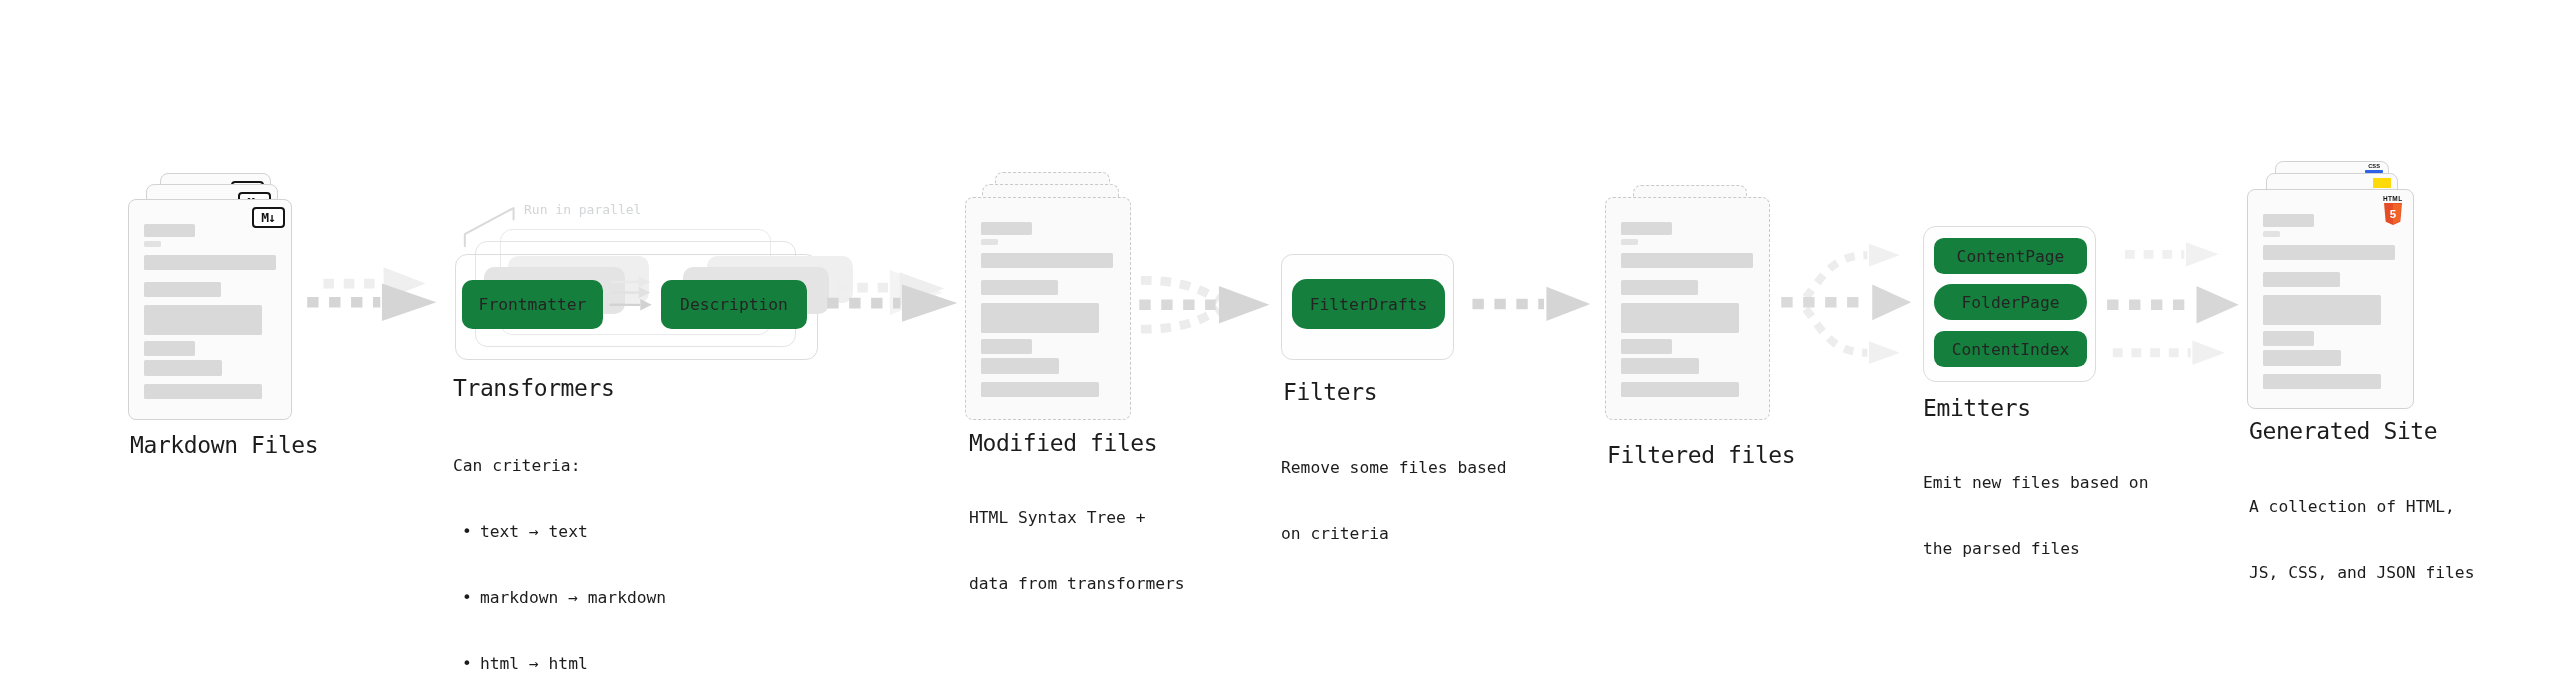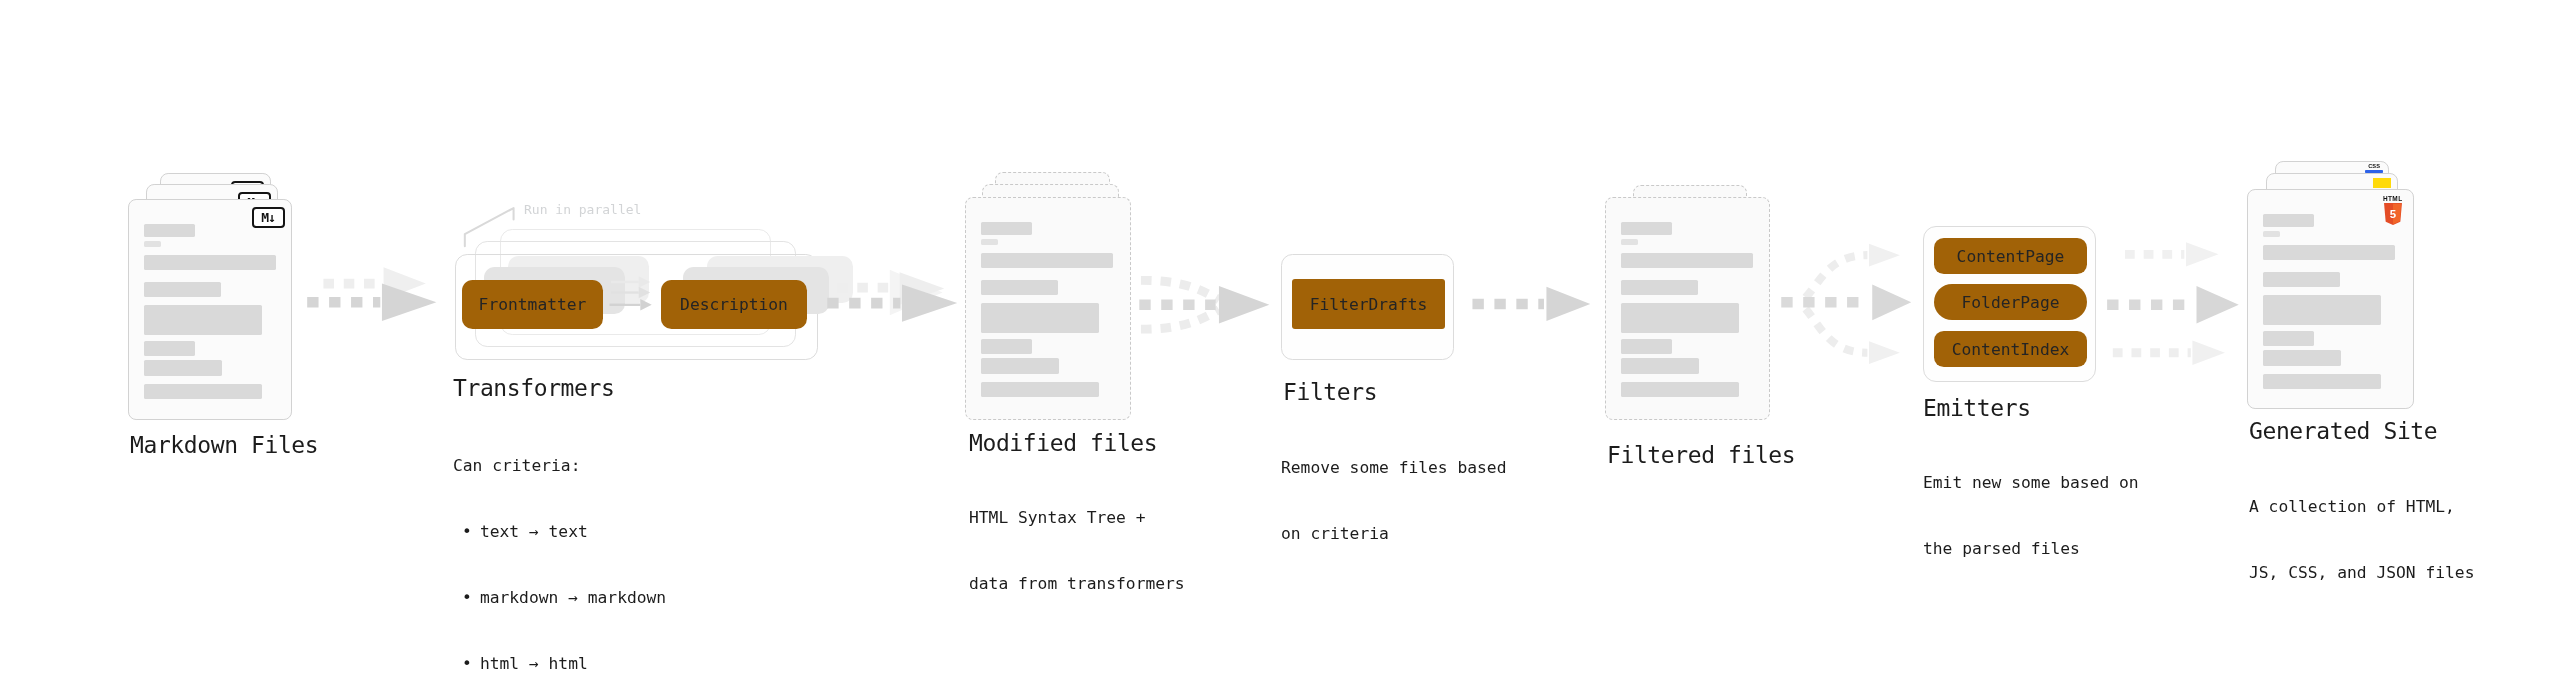--- a/index.html
+++ b/index.html
@@ -28,21 +28,21 @@
   .cssbadge .txt{font-family:"Liberation Sans",sans-serif;font-size:5.7px;font-weight:bold;color:#111;line-height:5.7px;}
   .cssbadge .bar{height:3.3px;background:#2d62e8;margin-top:0.8px;border-radius:0.8px;}
   .jsbadge{position:absolute;top:4.1px;right:5.7px;width:18px;height:9.8px;background:#ffda0a;}
   .htmlbadge{position:absolute;top:4.9px;right:9.8px;width:21px;text-align:center;}
   .htmlbadge .txt{font-family:"Liberation Sans",sans-serif;font-size:6.5px;font-weight:bold;color:#111;line-height:7.3px;letter-spacing:0.4px;}
   
   .obox{position:absolute;box-sizing:border-box;border:1.6px solid #dcdcdc;border-radius:12.2px;background:transparent;}
   .obox.fill{background:#fefefe;}
   .obox.b2{border-color:#e3e3e3;}
   .obox.b3{border-color:#eaeaea;}
-  .pill{position:absolute;background:#a16207;border-radius:10.6px;display:flex;align-items:center;justify-content:center;
+  .pill{position:absolute;background:#15803d;border-radius:10.6px;display:flex;align-items:center;justify-content:center;
     font-size:16.3px;color:#242424;box-sizing:border-box;}
   .pill.ghost1{background:#e4e4e4;}
   .pill.ghost2{background:#efefef;}
   
   .sec-title{position:absolute;font-size:23px;letter-spacing:-0.4px;color:#1c1c1c;white-space:pre;}
   .sec-body{position:absolute;font-size:16.3px;line-height:22px;color:#1c1c1c;white-space:pre;}
   .sec-body .bullet{padding-left:9px;}
   .sec-body .bdot{margin-right:8.1px;}
   .note{position:absolute;font-size:13px;color:#d2d4d6;white-space:pre;}
   
@@ -113,21 +113,21 @@
     </div>
     <div class="sec-title" style="left:969px;top:430px;">Modified files</div>
     <div class="sec-body" style="left:969px;top:463px;">
       <div>HTML Syntax Tree +</div>
       <div>data from transformers</div>
     </div>
   </div>
 
   <div>
     <div class="obox fill" style="left:1281px;top:254px;width:173px;height:106px;border-radius:11.4px;"></div>
-    <div class="pill" style="left:1292px;top:279px;width:153px;height:50px;border-radius:3px;">FilterDrafts</div>
+    <div class="pill" style="left:1292px;top:279px;width:153px;height:50px;border-radius:15px;">FilterDrafts</div>
     <div class="sec-title" style="left:1283px;top:379px;">Filters</div>
     <div class="sec-body" style="left:1281px;top:413px;">
       <div>Remove some files based</div>
       <div>on criteria</div>
     </div>
   </div>
 
   <div>
     <div class="card dashed" style="left:1633px;top:185px;width:114px;height:207px;"></div>
     <div class="card dashed" style="left:1605px;top:197px;width:165px;height:223px;">
@@ -143,21 +143,21 @@
     <div class="sec-title" style="left:1607px;top:430px;margin-top:12px;">Filtered files</div>
   </div>
 
   <div>
     <div class="obox fill" style="left:1923px;top:226px;width:173px;height:156px;border-radius:13px;"></div>
     <div class="pill" style="left:1934px;top:238px;width:153px;height:36px;border-radius:9.8px;">ContentPage</div>
     <div class="pill" style="left:1934px;top:284px;width:153px;height:36px;border-radius:18px;">FolderPage</div>
     <div class="pill" style="left:1934px;top:331px;width:153px;height:36px;border-radius:9.8px;">ContentIndex</div>
     <div class="sec-title" style="left:1923px;top:395px;">Emitters</div>
     <div class="sec-body" style="left:1923px;top:428px;">
-      <div>Emit new some based on</div>
+      <div>Emit new files based on</div>
       <div>the parsed files</div>
     </div>
   </div>
 
   <div>
     <div class="card" style="left:2275px;top:161px;width:114px;height:203px;">
       <div class="cssbadge">
         <div class="txt">CSS</div>
         <div class="bar"></div>
       </div>

